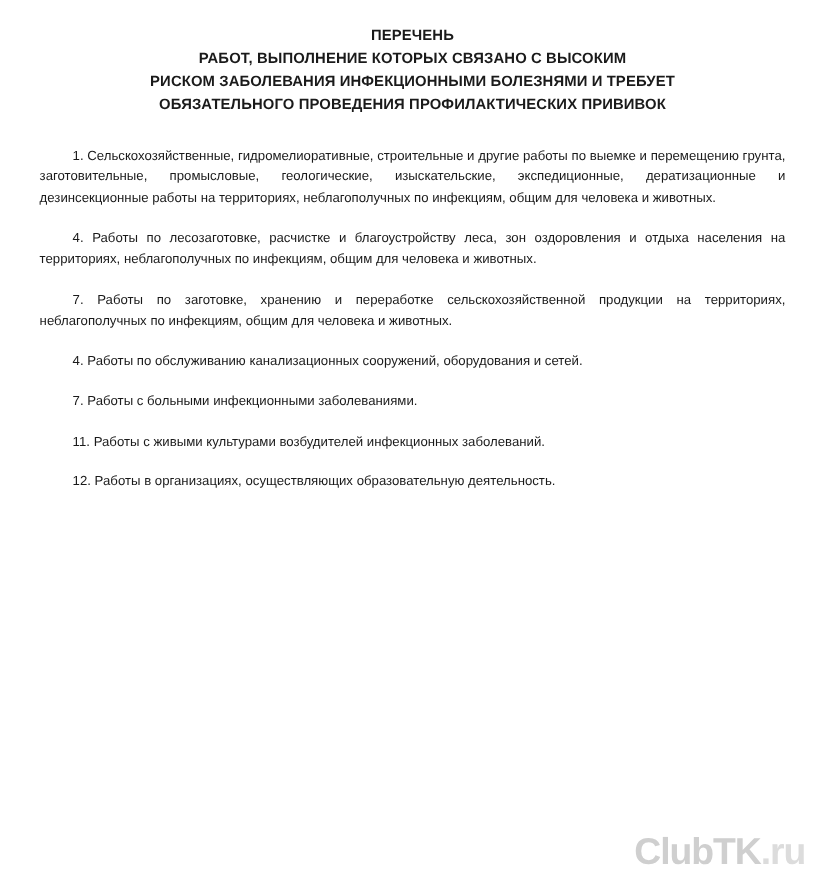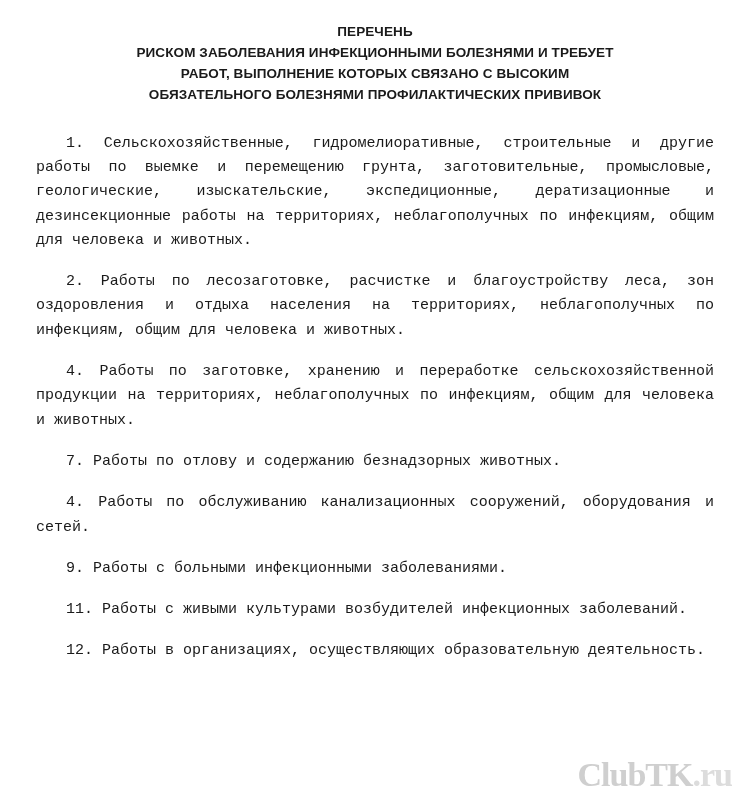--- a/index.html
+++ b/index.html
@@ -33,71 +33,69 @@
   }
   .doc-title .tline {
     display: block;
     white-space: pre;
   }
   .body-text {
     margin-top: 26px;
   }
   p.para {
     margin: 0 0 17px 0;
-    font-size: 15px;
+    font-size: 12px;
     line-height: 1.62;
     text-align: justify;
     text-indent: 30px;
     text-justify: inter-word;
     hyphens: none;
-    font-family: Liberation Mono, monospace;
   }
   p.para:last-child {
     margin-bottom: 0;
   }
   .watermark {
     position: absolute;
     right: 18px;
     bottom: 8px;
     font-size: 34px;
     font-weight: bold;
     color: #d8d8d8;
     letter-spacing: -1px;
-    font-family: Liberation Serif, serif;
+    font-family: Liberation Sans, sans-serif;
     white-space: nowrap;
     pointer-events: none;
     user-select: none;
     margin-left: 33px;
   }
   .watermark .wm-c {
     color: #cfcfcf;
   }
   .watermark .wm-ru {
     color: #dcdcdc;
   }
 </style>
 </head>
 <body>
 
 <div class="page">
 
   <div class="doc-title">
     <span class="tline">ПЕРЕЧЕНЬ</span>
+    <span class="tline">РАБОТ, ВЫПОЛНЕНИЕ КОТОРЫХ СВЯЗАНО С ВЫСОКИМ</span>
     <span class="tline">РИСКОМ ЗАБОЛЕВАНИЯ ИНФЕКЦИОННЫМИ БОЛЕЗНЯМИ И ТРЕБУЕТ</span>
-    <span class="tline">РАБОТ, ВЫПОЛНЕНИЕ КОТОРЫХ СВЯЗАНО С ВЫСОКИМ</span>
-    <span class="tline">ОБЯЗАТЕЛЬНОГО БОЛЕЗНЯМИ ПРОФИЛАКТИЧЕСКИХ ПРИВИВОК</span>
+    <span class="tline">ОБЯЗАТЕЛЬНОГО ПРОВЕДЕНИЯ ПРОФИЛАКТИЧЕСКИХ ПРИВИВОК</span>
   </div>
 
   <div class="body-text">
     <p class="para">1. Сельскохозяйственные, гидромелиоративные, строительные и другие работы по выемке и перемещению грунта, заготовительные, промысловые, геологические, изыскательские, экспедиционные, дератизационные и дезинсекционные работы на территориях, неблагополучных по инфекциям, общим для человека и животных.</p>
-    <p class="para">2. Работы по лесозаготовке, расчистке и благоустройству леса, зон оздоровления и отдыха населения на территориях, неблагополучных по инфекциям, общим для человека и животных.</p>
-    <p class="para">4. Работы по заготовке, хранению и переработке сельскохозяйственной продукции на территориях, неблагополучных по инфекциям, общим для человека и животных.</p>
-    <p class="para">7. Работы по отлову и содержанию безнадзорных животных.</p>
+    <p class="para">4. Работы по лесозаготовке, расчистке и благоустройству леса, зон оздоровления и отдыха населения на территориях, неблагополучных по инфекциям, общим для человека и животных.</p>
+    <p class="para">7. Работы по заготовке, хранению и переработке сельскохозяйственной продукции на территориях, неблагополучных по инфекциям, общим для человека и животных.</p>
     <p class="para">4. Работы по обслуживанию канализационных сооружений, оборудования и сетей.</p>
-    <p class="para">9. Работы с больными инфекционными заболеваниями.</p>
+    <p class="para">7. Работы с больными инфекционными заболеваниями.</p>
     <p class="para">11. Работы с живыми культурами возбудителей инфекционных заболеваний.</p>
     <p class="para">12. Работы в организациях, осуществляющих образовательную деятельность.</p>
   </div>
 
   <div class="watermark">
     <span class="wm-c">C</span><span class="wm-c">lubTK</span><span class="wm-ru">.ru</span>
   </div>
 
 </div>
 

